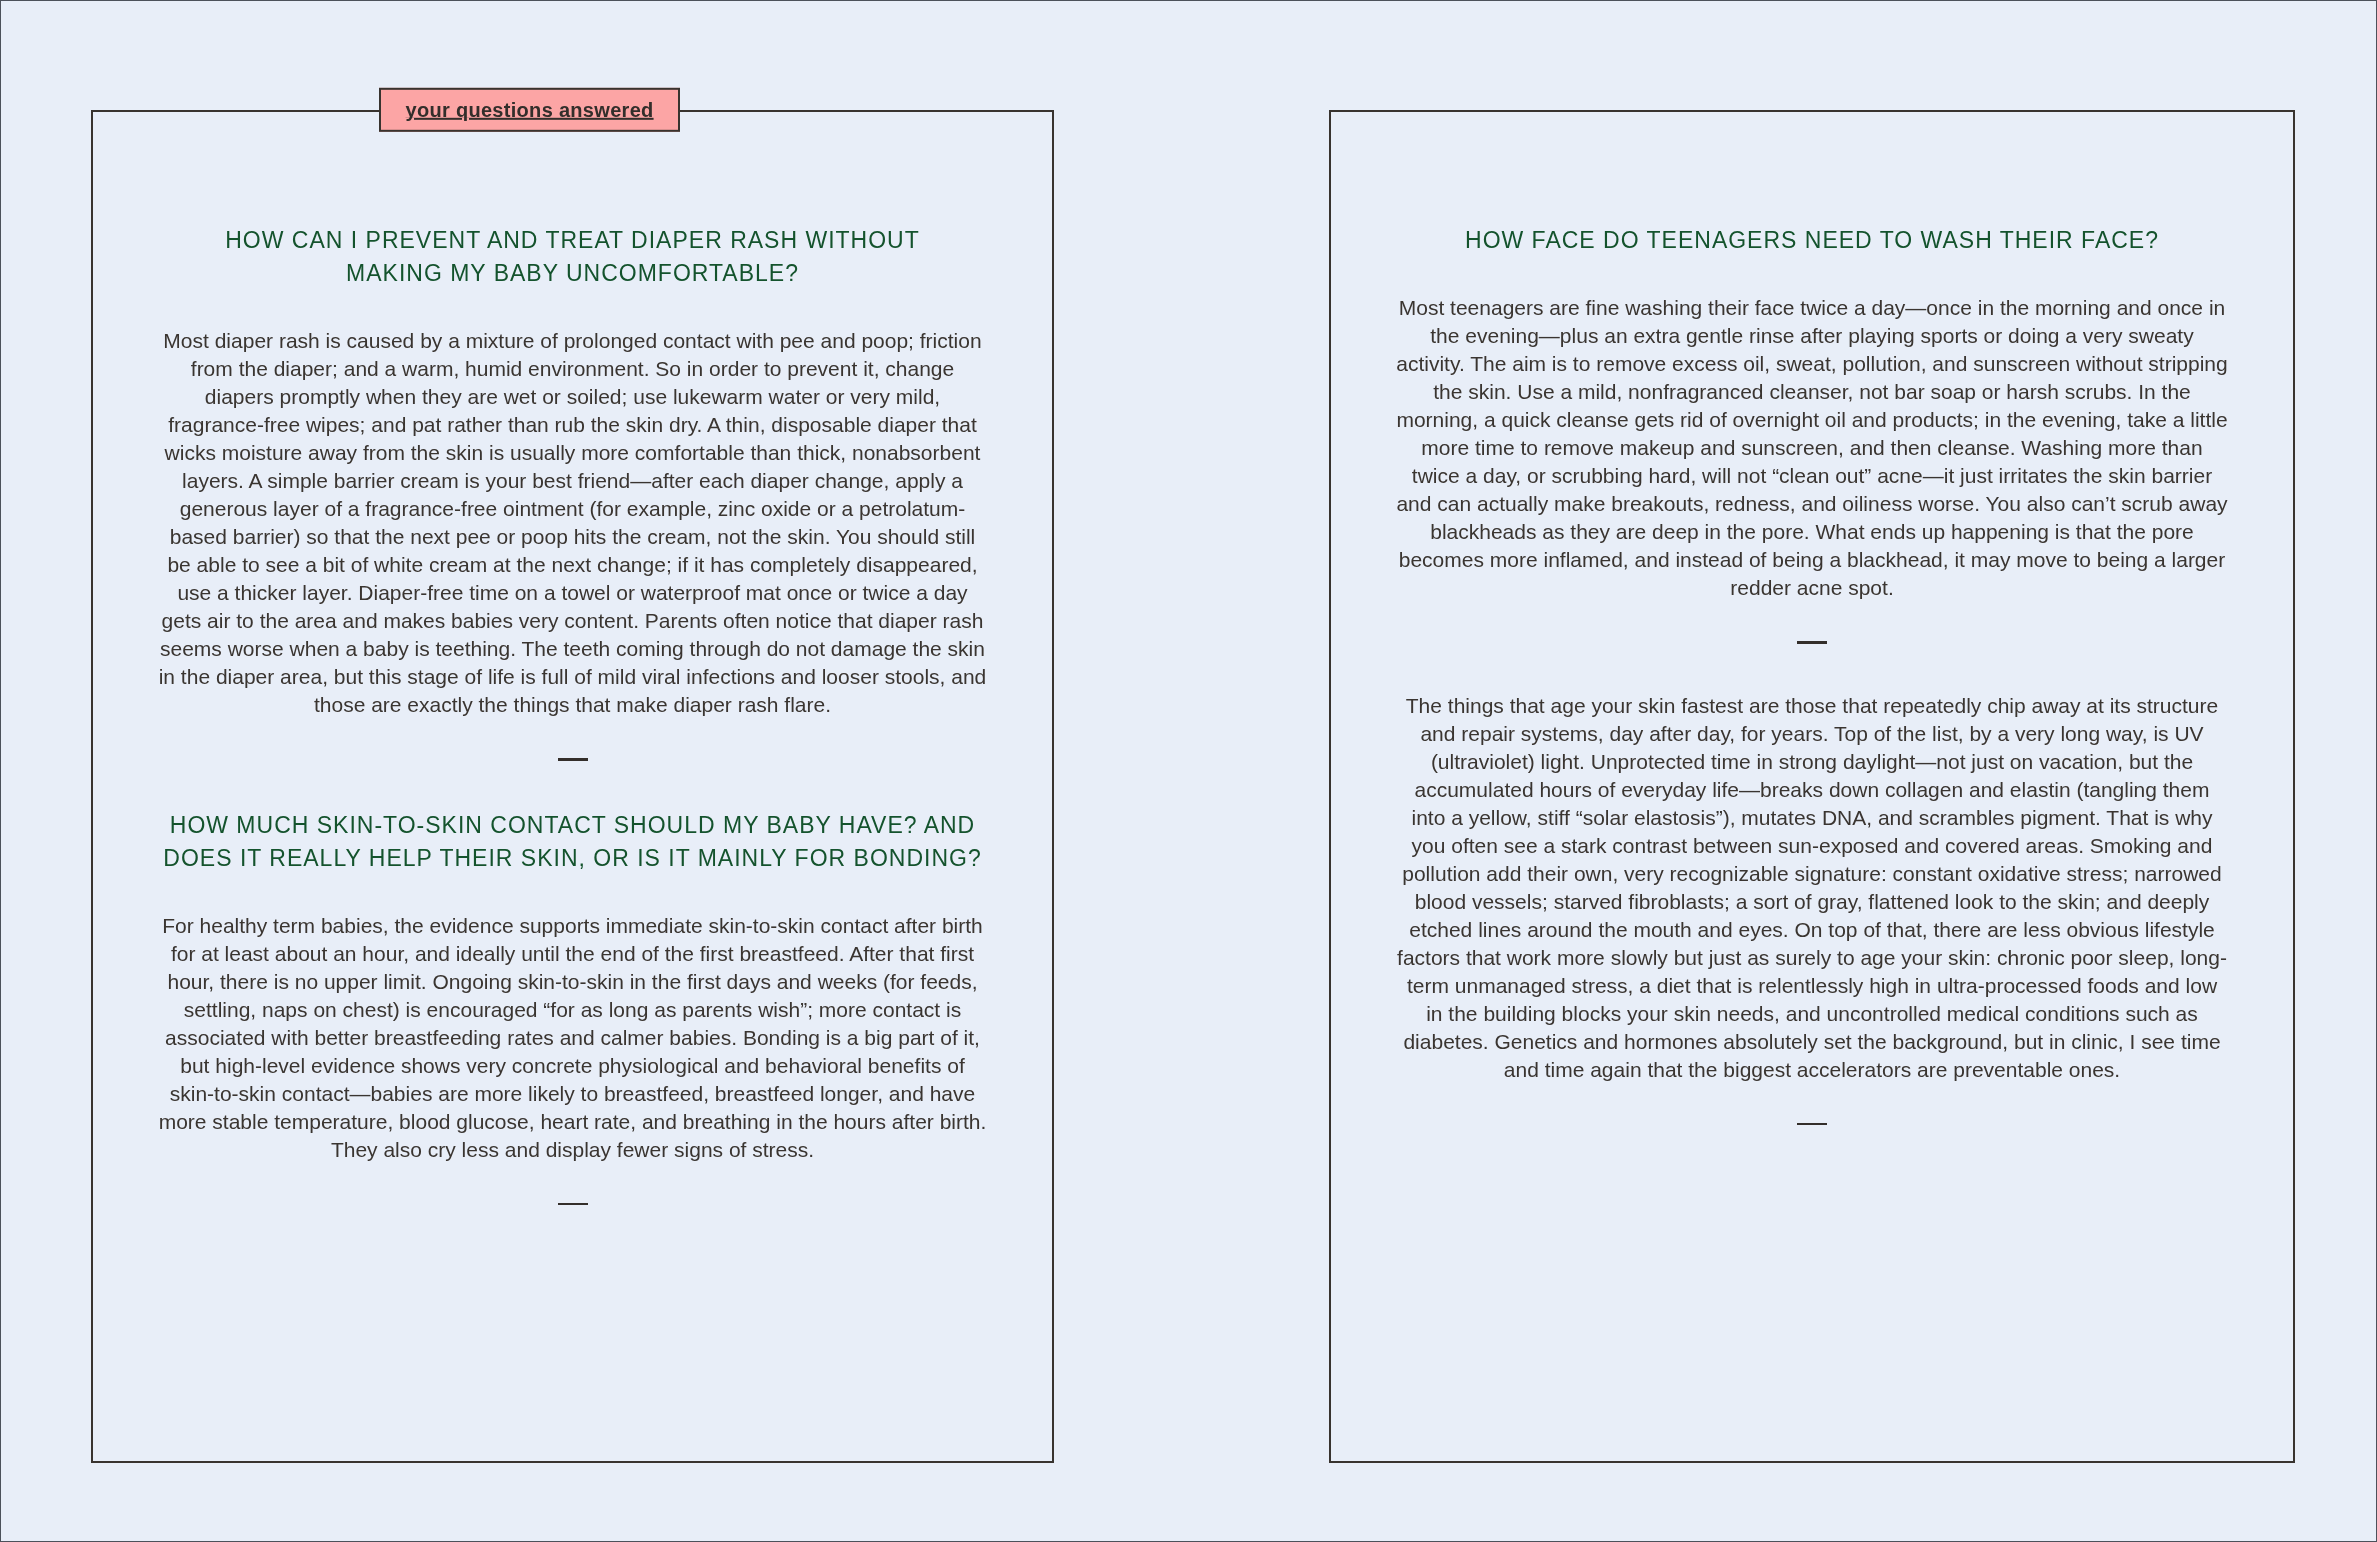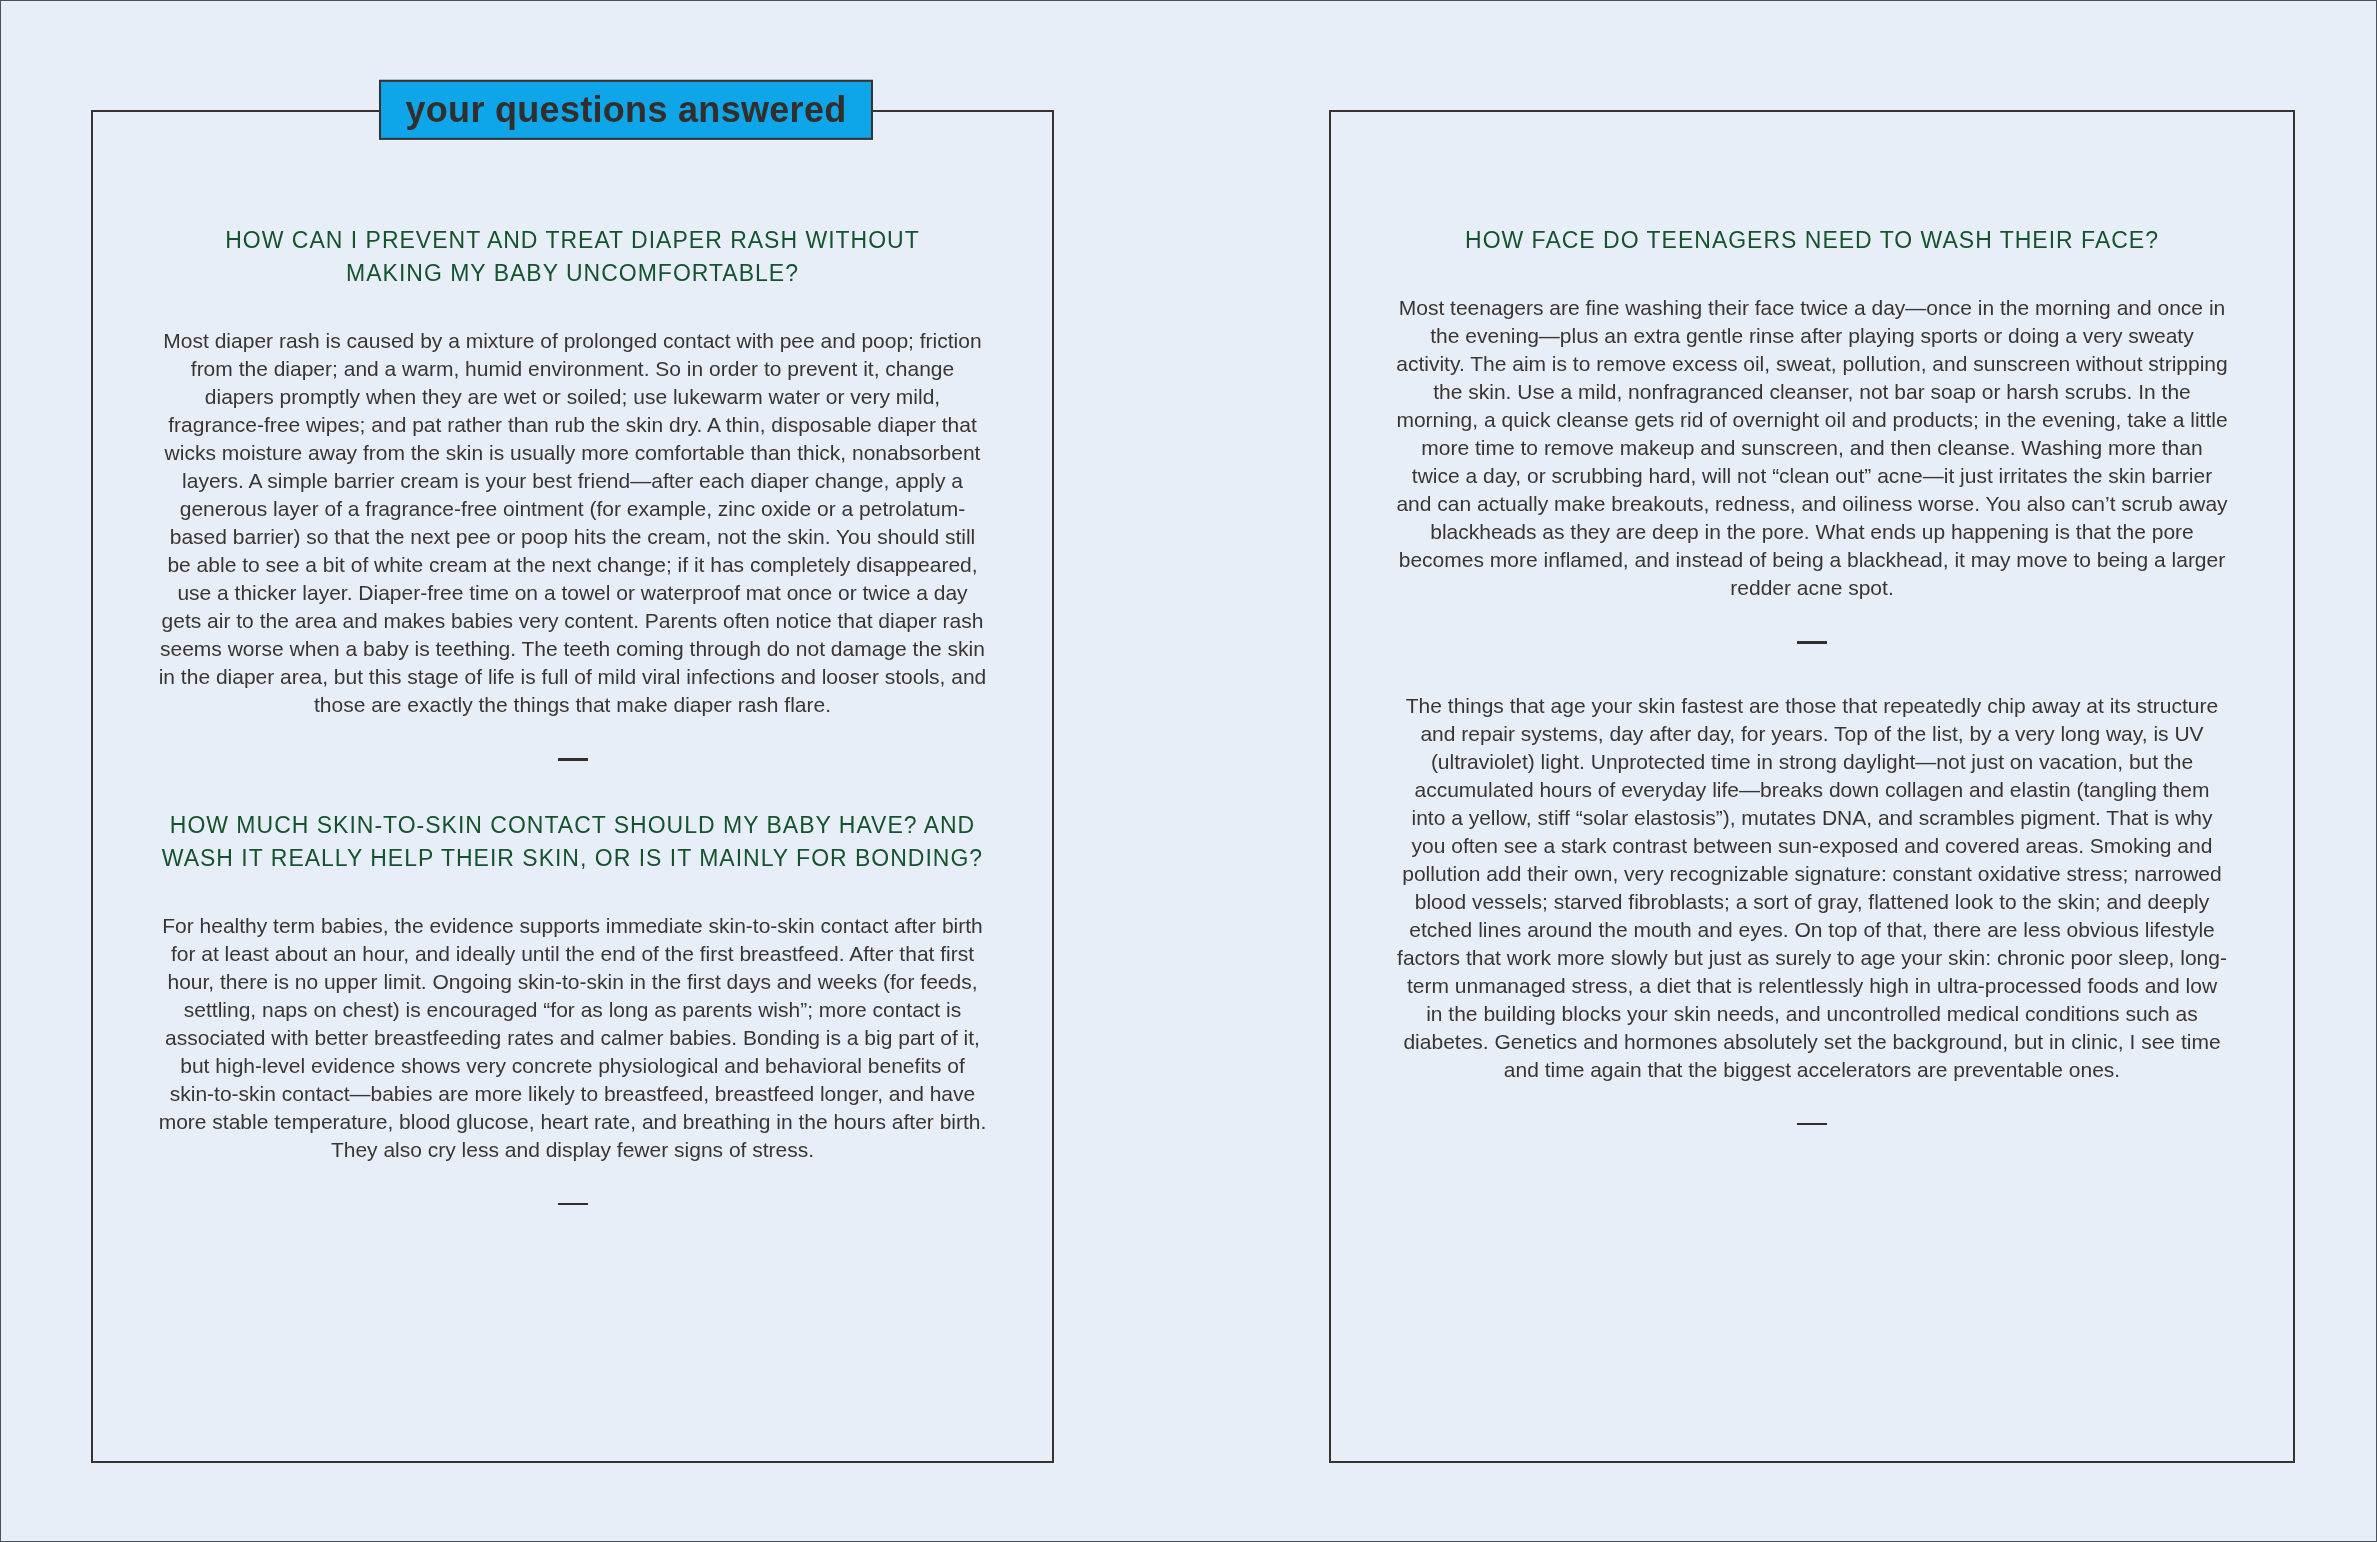--- a/index.html
+++ b/index.html
@@ -22,29 +22,30 @@
     border:2px solid #38332f;
     padding:112px 65px 0 65px;
   }
   .page-box.left  { left:90px;  width:963px; }
   .page-box.right { left:1328px; width:966px; }
 
   .tab {
     position:absolute;
     top:-2px; left:286px;
     transform:translateY(-50%);
-    background:#0ea5e9;
+    background:#fca5a5;
     border:2px solid #38332f;
     padding:10.2px 24.5px;
-    font-size:36px;
+    font-size:20px;
     font-weight:bold;
     line-height:1;
     letter-spacing:0.3px;
     white-space:nowrap;
     color:#332e2b;
+    text-decoration:underline;
   }
 
   .question {
     margin:0 auto 37px auto;
     max-width:836px;
     font-size:23px;
     font-weight:400;
     line-height:33px;
     letter-spacing:1px;
     text-align:center;
@@ -75,21 +76,21 @@
     <div class="tab">
       <span>your questions answered</span>
     </div>
 
     <h2 class="question">HOW CAN I PREVENT AND TREAT DIAPER RASH WITHOUT
 MAKING MY BABY UNCOMFORTABLE?</h2>
     <p class="answer">Most diaper rash is caused by a mixture of prolonged contact with pee and poop; friction from the diaper; and a warm, humid environment. So in order to prevent it, change diapers promptly when they are wet or soiled; use lukewarm water or very mild, fragrance-free wipes; and pat rather than rub the skin dry. A thin, disposable diaper that wicks moisture away from the skin is usually more comfortable than thick, nonabsorbent layers. A simple barrier cream is your best friend—after each diaper change, apply a generous layer of a fragrance-free ointment (for example, zinc oxide or a petrolatum-based barrier) so that the next pee or poop hits the cream, not the skin. You should still be able to see a bit of white cream at the next change; if it has completely disappeared, use a thicker layer. Diaper-free time on a towel or waterproof mat once or twice a day gets air to the area and makes babies very content. Parents often notice that diaper rash seems worse when a baby is teething. The teeth coming through do not damage the skin in the diaper area, but this stage of life is full of mild viral infections and looser stools, and those are exactly the things that make diaper rash flare.</p>
     <div class="dash"></div>
 
     <h2 class="question">HOW MUCH SKIN-TO-SKIN CONTACT SHOULD MY BABY HAVE? AND
-WASH IT REALLY HELP THEIR SKIN, OR IS IT MAINLY FOR BONDING?</h2>
+DOES IT REALLY HELP THEIR SKIN, OR IS IT MAINLY FOR BONDING?</h2>
     <p class="answer">For healthy term babies, the evidence supports immediate skin-to-skin contact after birth for at least about an hour, and ideally until the end of the first breastfeed. After that first hour, there is no upper limit. Ongoing skin-to-skin in the first days and weeks (for feeds, settling, naps on chest) is encouraged “for as long as parents wish”; more contact is associated with better breastfeeding rates and calmer babies. Bonding is a big part of it, but high-level evidence shows very concrete physiological and behavioral benefits of skin-to-skin contact—babies are more likely to breastfeed, breastfeed longer, and have more stable temperature, blood glucose, heart rate, and breathing in the hours after birth. They also cry less and display fewer signs of stress.</p>
     <div class="dash"></div>
   </section>
 
   <section class="page-box right">
     <h2 class="question">HOW FACE DO TEENAGERS NEED TO WASH THEIR FACE?</h2>
     <p class="answer">Most teenagers are fine washing their face twice a day—once in the morning and once in the evening—plus an extra gentle rinse after playing sports or doing a very sweaty activity. The aim is to remove excess oil, sweat, pollution, and sunscreen without stripping the skin. Use a mild, nonfragranced cleanser, not bar soap or harsh scrubs. In the morning, a quick cleanse gets rid of overnight oil and products; in the evening, take a little more time to remove makeup and sunscreen, and then cleanse. Washing more than twice a day, or scrubbing hard, will not “clean out” acne—it just irritates the skin barrier and can actually make breakouts, redness, and oiliness worse. You also can’t scrub away blackheads as they are deep in the pore. What ends up happening is that the pore becomes more inflamed, and instead of being a blackhead, it may move to being a larger redder acne spot.</p>
     <div class="dash"></div>
 
     <p class="answer">The things that age your skin fastest are those that repeatedly chip away at its structure and repair systems, day after day, for years. Top of the list, by a very long way, is UV (ultraviolet) light. Unprotected time in strong daylight—not just on vacation, but the accumulated hours of everyday life—breaks down collagen and elastin (tangling them into a yellow, stiff “solar elastosis”), mutates DNA, and scrambles pigment. That is why you often see a stark contrast between sun-exposed and covered areas. Smoking and pollution add their own, very recognizable signature: constant oxidative stress; narrowed blood vessels; starved fibroblasts; a sort of gray, flattened look to the skin; and deeply etched lines around the mouth and eyes. On top of that, there are less obvious lifestyle factors that work more slowly but just as surely to age your skin: chronic poor sleep, long-term unmanaged stress, a diet that is relentlessly high in ultra-processed foods and low in the building blocks your skin needs, and uncontrolled medical conditions such as diabetes. Genetics and hormones absolutely set the background, but in clinic, I see time and time again that the biggest accelerators are preventable ones.</p>

